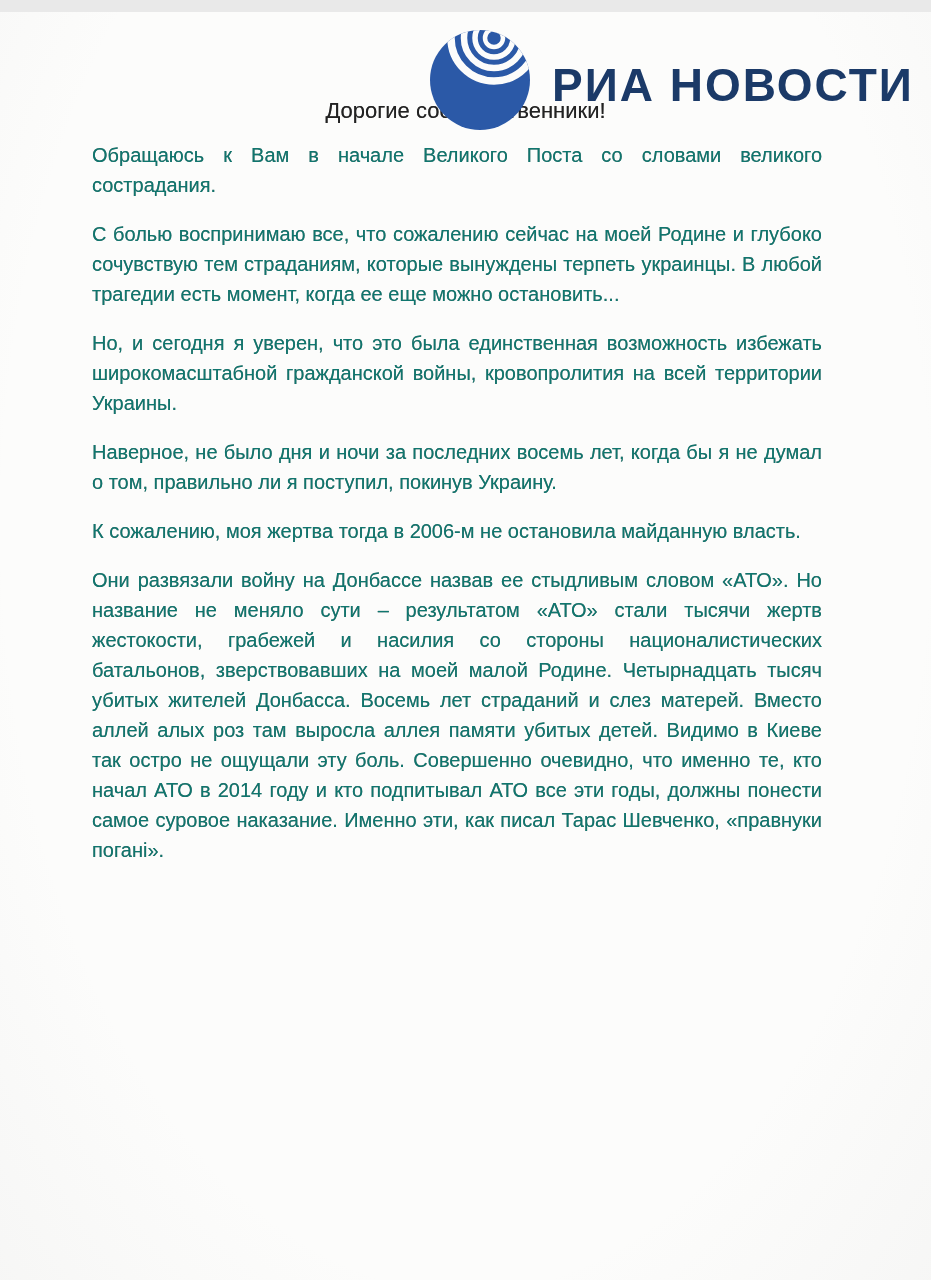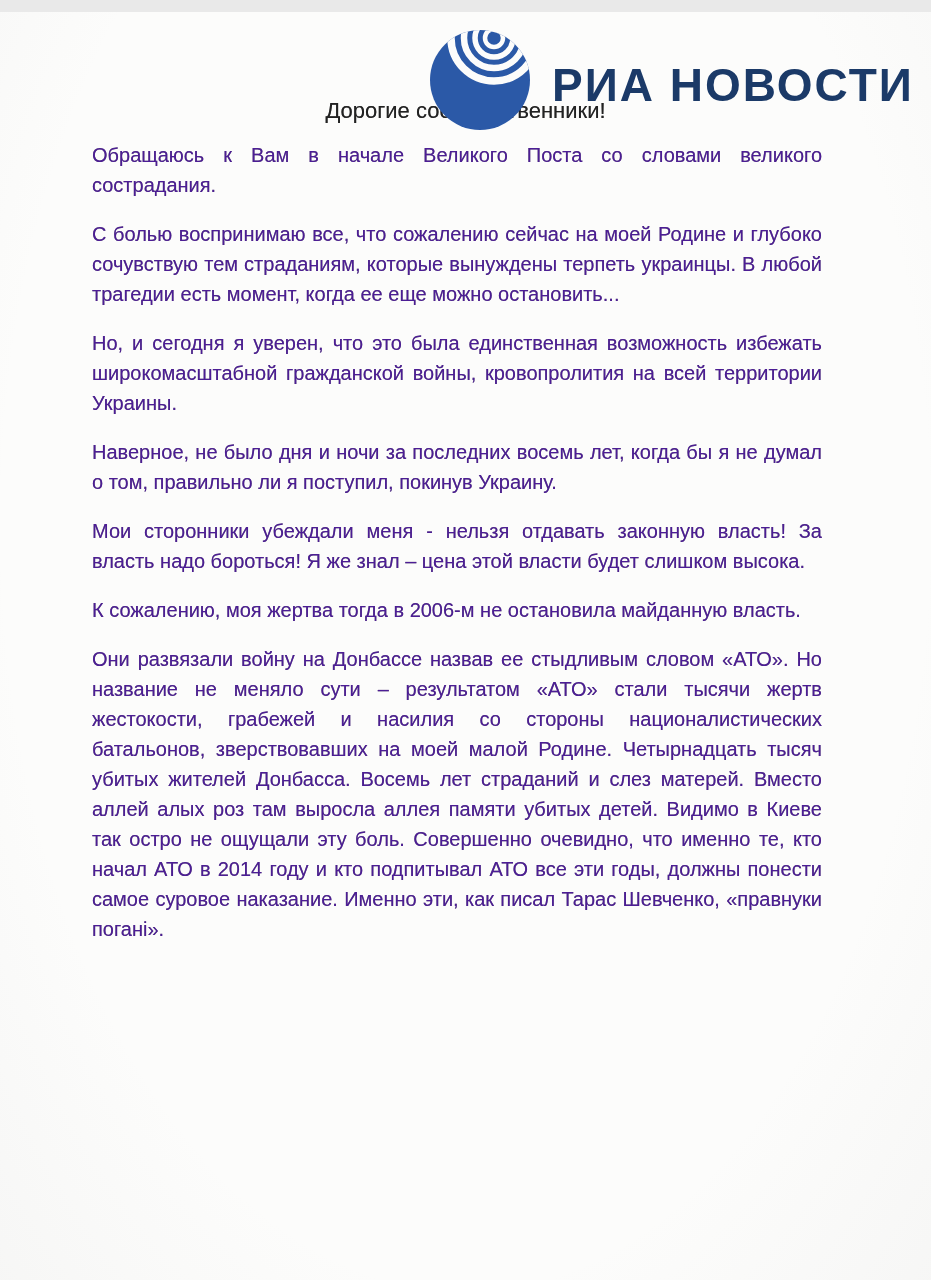--- a/index.html
+++ b/index.html
@@ -56,21 +56,21 @@
     top: 128px;
     left: 92px;
     width: 730px;
     z-index: 1;
   }
   .letter-body p {
     margin: 0 0 19px 0;
     font-size: 20px;
     line-height: 30px;
     text-align: justify;
-    color: #4c1d95;
+    color: #0f766e;
     text-shadow: 0 0 0.5px rgba(30,30,30,0.55);
   }
 </style>
 </head>
 <body>
 
 <div class="page">
 
   <div class="logo">
     <svg class="logo-globe" viewBox="0 0 110 110" xmlns="http://www.w3.org/2000/svg" aria-hidden="true">
@@ -90,18 +90,17 @@
     <span class="logo-text">РИА НОВОСТИ</span>
   </div>
 
   <h1 class="salutation">Дорогие соотечественники!</h1>
 
   <div class="letter-body">
     <p>Обращаюсь к Вам в начале Великого Поста со словами великого сострадания.</p>
     <p>С болью воспринимаю все, что сожалению сейчас на моей Родине и глубоко сочувствую тем страданиям, которые вынуждены терпеть украинцы. В любой трагедии есть момент, когда ее еще можно остановить...</p>
     <p>Но, и сегодня я уверен, что это была единственная возможность избежать широкомасштабной гражданской войны, кровопролития на всей территории Украины.</p>
     <p>Наверное, не было дня и ночи за последних восемь лет, когда бы я не думал о том, правильно ли я поступил, покинув Украину.</p>
-    <p>Мои сторонники убеждали меня - нельзя отдавать законную власть! За власть надо бороться! Я же знал – цена этой власти будет слишком высока.</p>
     <p>К сожалению, моя жертва тогда в 2006-м не остановила майданную власть.</p>
     <p>Они развязали войну на Донбассе назвав ее стыдливым словом «АТО». Но название не меняло сути – результатом «АТО» стали тысячи жертв жестокости, грабежей и насилия со стороны националистических батальонов, зверствовавших на моей малой Родине. Четырнадцать тысяч убитых жителей Донбасса. Восемь лет страданий и слез матерей. Вместо аллей алых роз там выросла аллея памяти убитых детей. Видимо в Киеве так остро не ощущали эту боль. Совершенно очевидно, что именно те, кто начал АТО в 2014 году и кто подпитывал АТО все эти годы, должны понести самое суровое наказание. Именно эти, как писал Тарас Шевченко, «правнуки погані».</p>
   </div>
 
 </div>
 
 </body></html>

